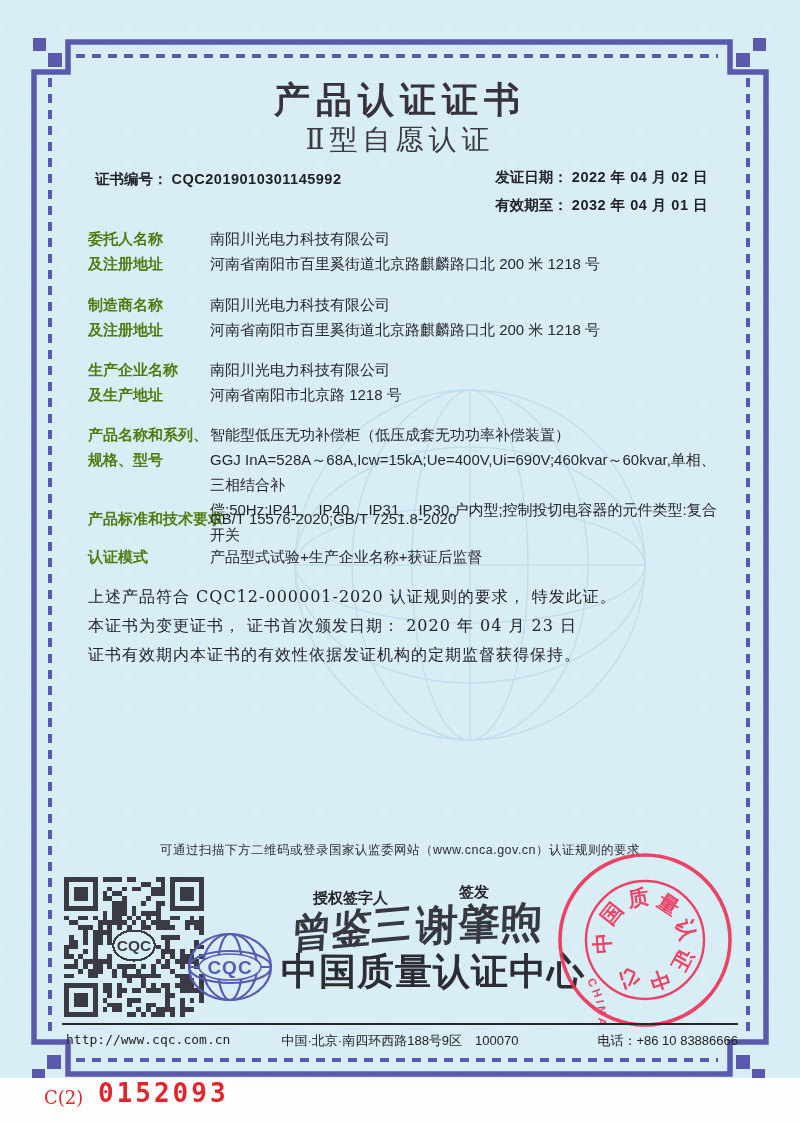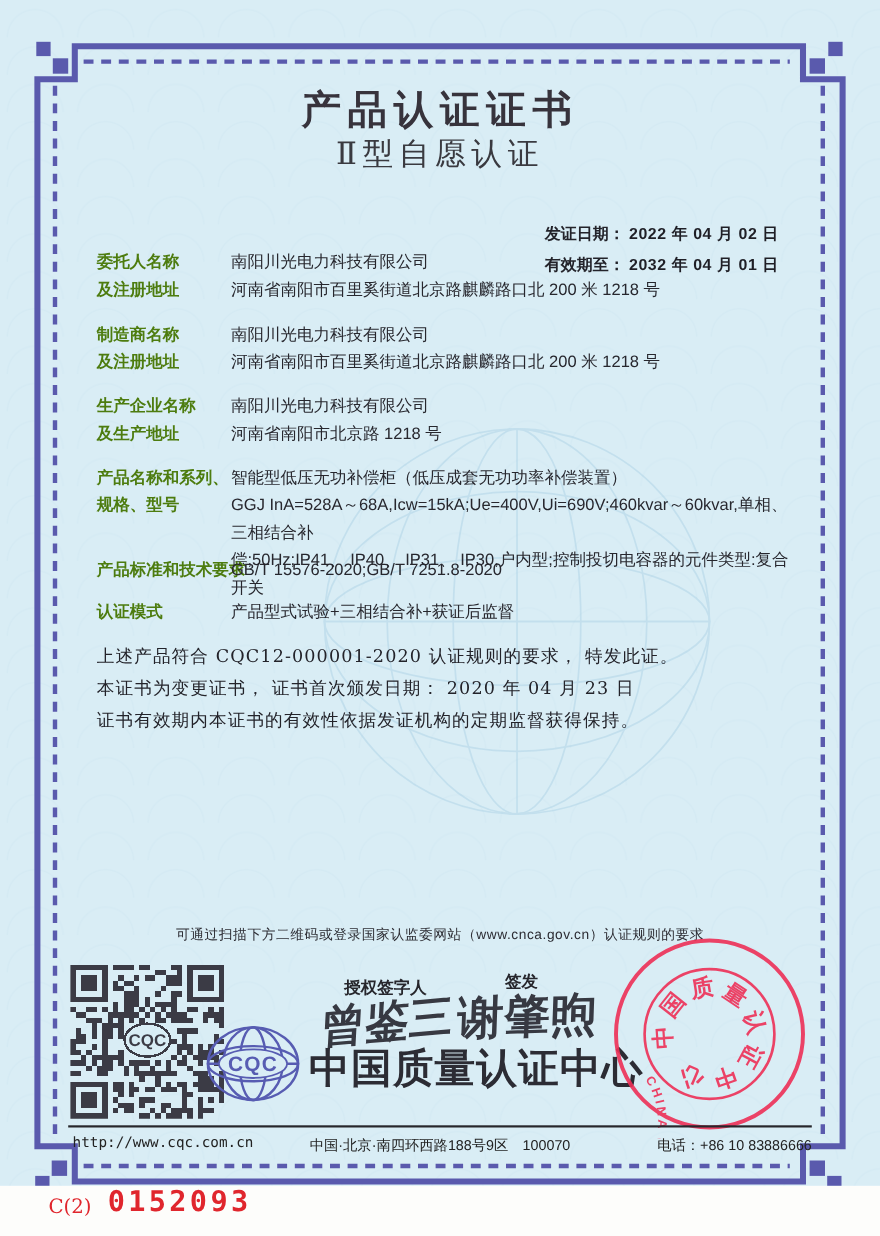--- a/index.html
+++ b/index.html
@@ -11,21 +11,21 @@
   #cert{position:relative;width:800px;height:1124px;overflow:hidden;}
   #paper{position:absolute;left:0;top:0;width:800px;height:1078px;background:var(--paper);}
   #paper::after{content:"";position:absolute;inset:0;
     background-image:radial-gradient(circle at 50% 100%, rgba(180,214,232,0) 52%, rgba(169,205,226,.5) 54%, rgba(180,214,232,0) 57%);
     background-size:64px 34px;opacity:.22;pointer-events:none;}
   svg.layer{position:absolute;left:0;top:0;}
   .abs{position:absolute;}
   .title{left:0;right:0;top:76px;text-align:center;font-size:36px;font-weight:bold;letter-spacing:6px;color:#37333c;}
   .subtitle{left:0;right:0;top:121px;text-align:center;font-size:28px;letter-spacing:5px;color:#3a3a40;font-family:"DejaVu Serif",serif;}
   .meta-left{left:95px;top:170px;font-size:14.5px;}
-  .meta-right{right:92px;top:163px;font-size:14.5px;text-align:left;line-height:28px;margin-top:36px;}
+  .meta-right{right:92px;top:163px;font-size:14.5px;text-align:left;line-height:28px;}
   .meta-label{font-family:"DejaVu Serif",serif;font-weight:bold;color:#23232a;}
   .meta-value{font-weight:bold;color:#1f1f26;letter-spacing:.5px;}
   .frow{left:88px;width:640px;line-height:25px;font-size:15px;}
   .frow .lbl{position:absolute;left:0;top:0;width:150px;font-weight:bold;color:#4d7c0f;}
   .frow .val{position:absolute;left:122px;top:0;width:518px;color:#27272e;}
   .statement{left:88px;width:660px;font-size:16px;line-height:29px;font-family:"DejaVu Serif",serif;color:#23232a;letter-spacing:1px;}
   .verify{left:0;right:0;top:842px;text-align:center;font-size:12.5px;color:#2c2c33;letter-spacing:.5px;}
   .siglabel{font-size:15px;font-weight:bold;color:#26262c;}
   .signature{font-family:"DejaVu Serif",serif;font-weight:bold;color:#2a2a33;opacity:.92;}
   .orgname{left:281px;top:947px;font-size:37px;font-weight:600;color:#2c2c34;letter-spacing:1px;}
@@ -71,20 +71,24 @@
       <ellipse cx="470" cy="565" rx="175" ry="118"></ellipse>
         <ellipse cx="470" cy="565" rx="175" ry="58"></ellipse>
       <path d="M 295 565 H 645"></path>
         <path d="M 470 390 V 740"></path>
     </g>
   </svg>
 
   <div class="abs title">产品认证证书</div>
   <div class="abs subtitle">Ⅱ型自愿认证</div>
 
+  <div class="abs meta-left">
+    <span class="meta-label">证书编号：</span>
+    <span class="meta-value">CQC2019010301145992</span>
+  </div>
   <div class="abs meta-right">
     <div>
       <span class="meta-label">发证日期：</span>
       <span class="meta-value">2022 年 04 月 02 日</span>
     </div>
     <div>
       <span class="meta-label">有效期至：</span>
       <span class="meta-value">2032 年 04 月 01 日</span>
     </div>
   </div>
@@ -136,21 +140,21 @@
       </div>
     <div class="val">
         <div>GB/T 15576-2020;GB/T 7251.8-2020</div>
       </div>
   </div>
   <div class="abs frow" style="top:544px">
     <div class="lbl">
         <div>认证模式</div>
       </div>
     <div class="val">
-        <div>产品型式试验+三相结合补+获证后监督</div>
+        <div>产品型式试验+生产企业名称+获证后监督</div>
       </div>
   </div>
 
   <div class="abs statement" style="top:582px">上述产品符合 CQC12-000001-2020 认证规则的要求， 特发此证。</div>
   <div class="abs statement" style="top:611px">本证书为变更证书， 证书首次颁发日期： 2020 年 04 月 23 日</div>
   <div class="abs statement" style="top:640px">证书有效期内本证书的有效性依据发证机构的定期监督获得保持。</div>
 
   <div class="abs verify">可通过扫描下方二维码或登录国家认监委网站（www.cnca.gov.cn）认证规则的要求</div>
 
   <svg class="abs" style="left:64px;top:877px" width="140" height="140" viewBox="0 0 29 29" shape-rendering="crispEdges" id="qr">

